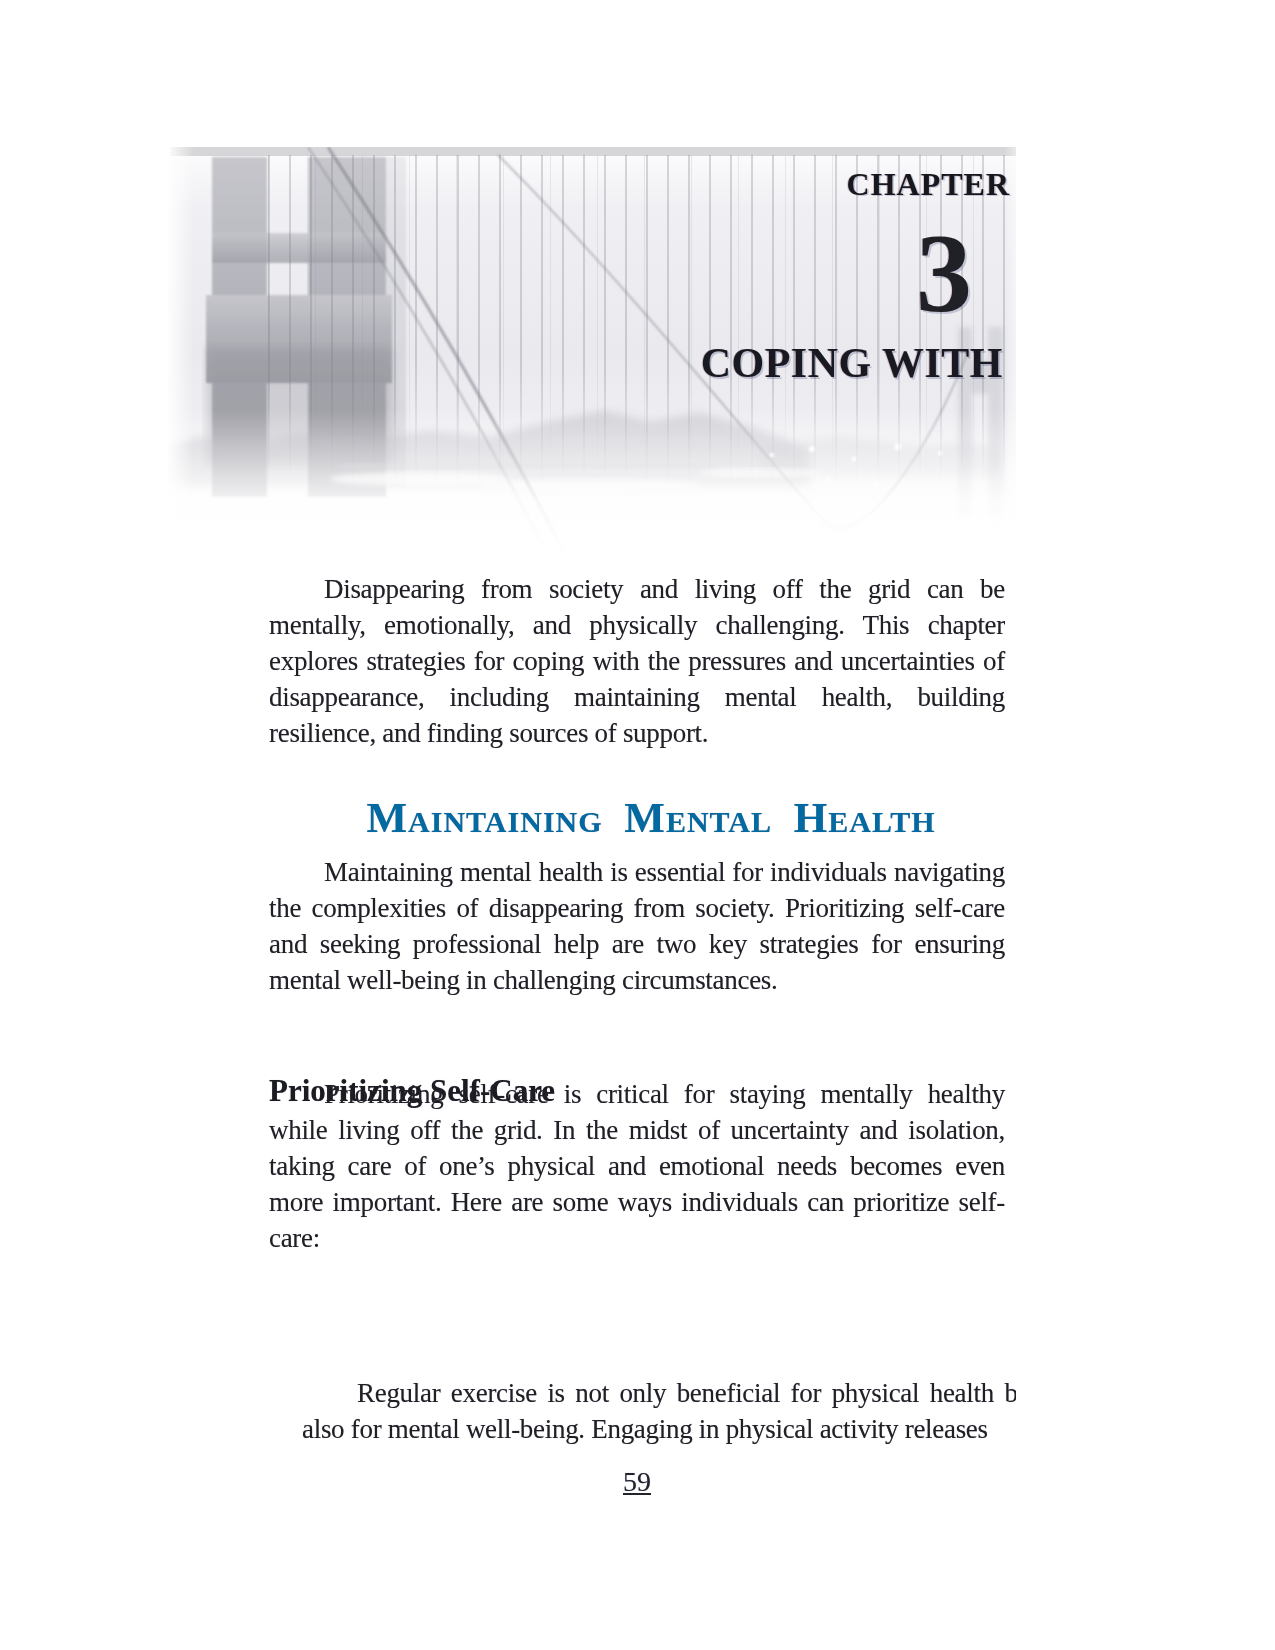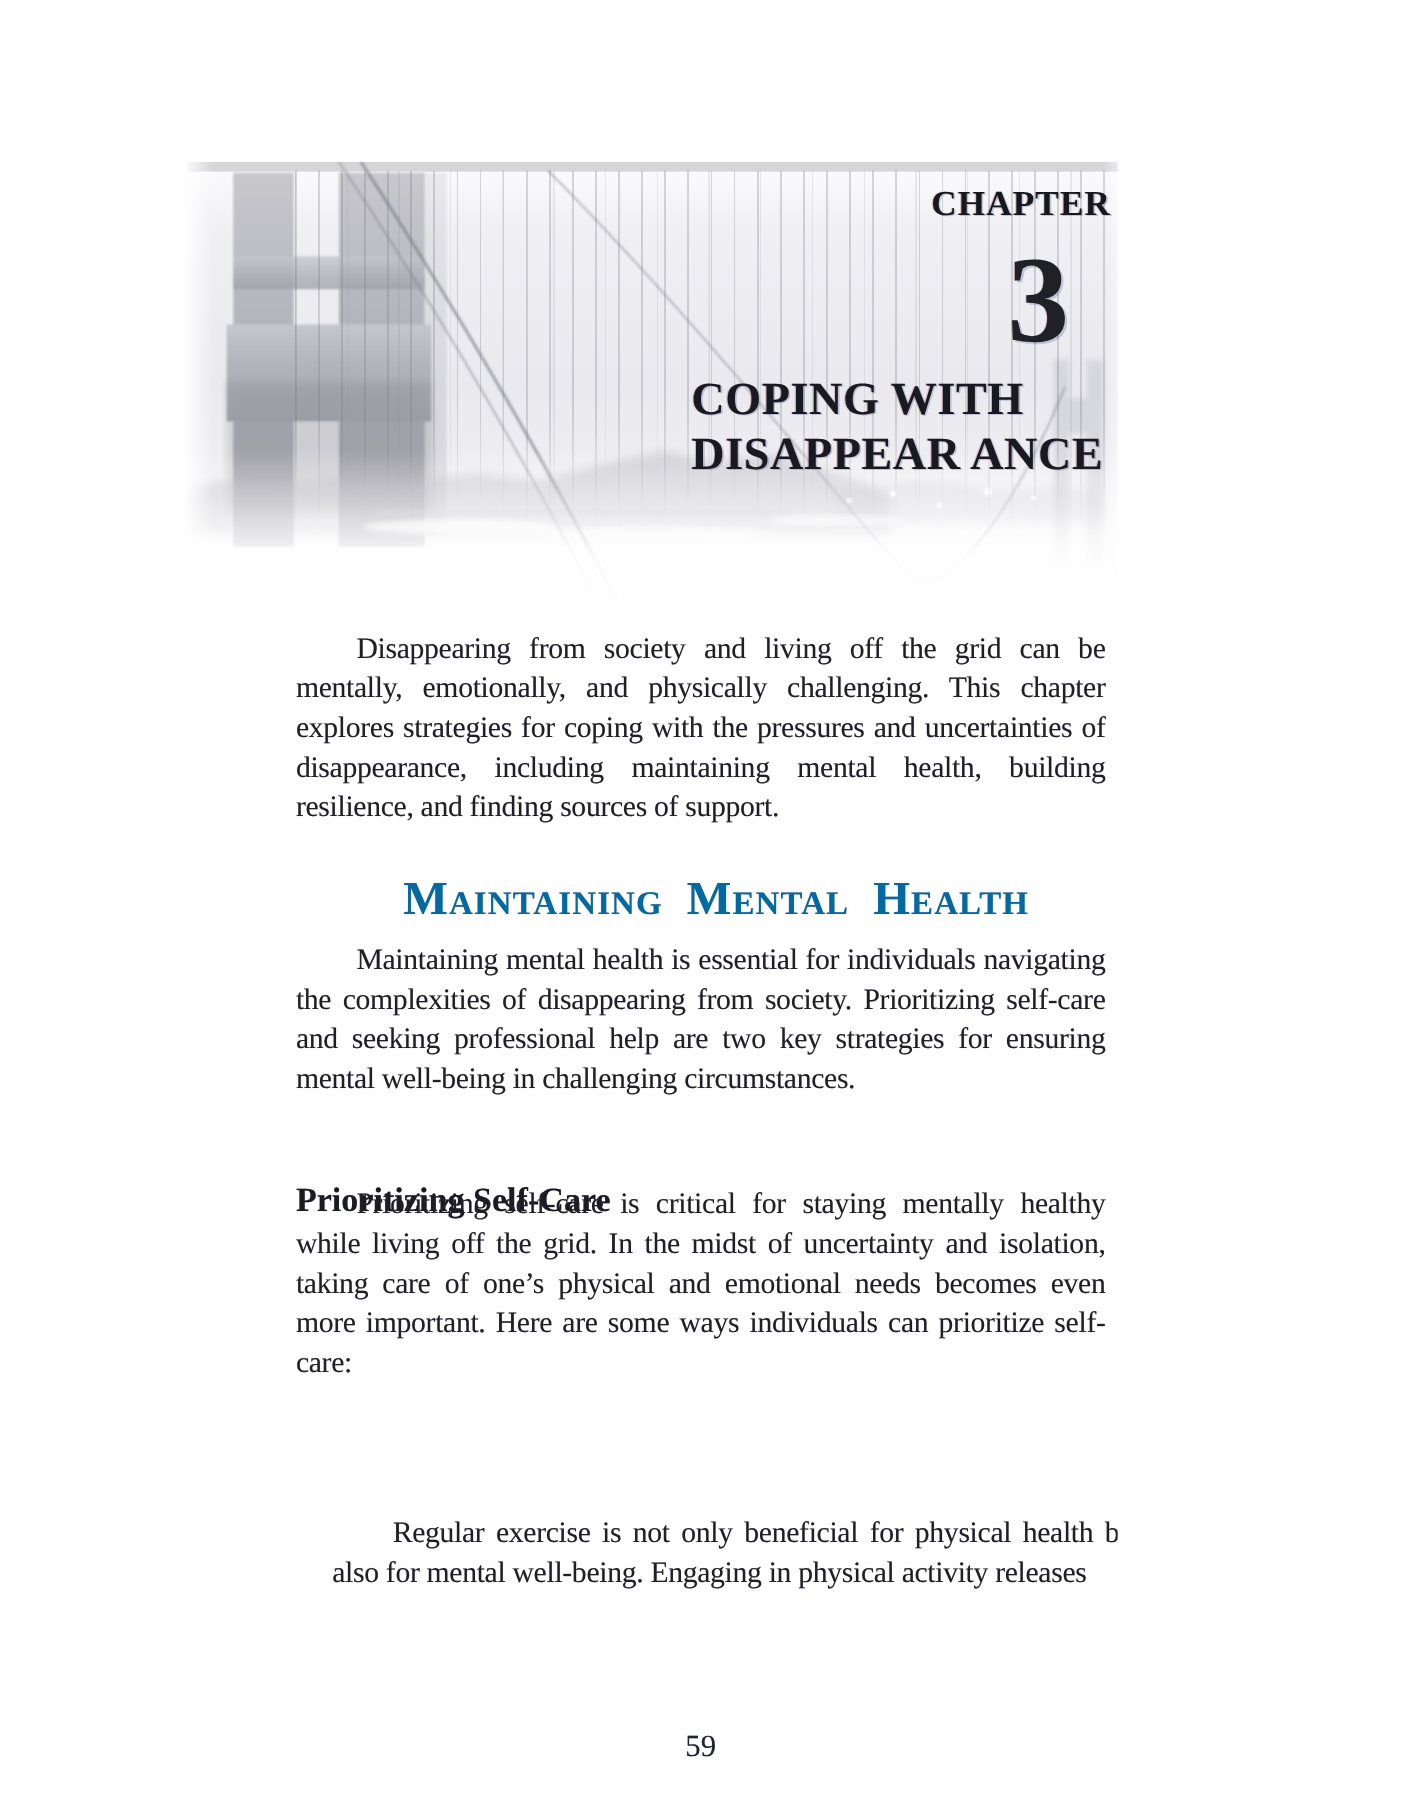--- a/index.html
+++ b/index.html
@@ -79,23 +79,24 @@
     color:#0369a1;margin:14px;
     text-shadow:0 0 .8px rgba(70,50,95,.5);
   }
   .h-sub{
     font-size:31px;line-height:36px;font-weight:bold;margin:0;
     color:#1b1b22;text-shadow:0 0 .7px rgba(70,50,95,.5);
   }
   .hs1{top:1073px;}
   .hs2{top:1317px;}
   .pageno{
-    top:1572px;text-align:center;
+    top:1466px;text-align:center;
     font-size:28px;line-height:32px;margin:0;color:#23232b;
     text-shadow:0 0 .8px rgba(60,70,140,.5);
+    text-decoration:underline;
   }
 </style>
 </head>
 <body>
 
 <div class="page">
 
   <div class="art">
     <svg width="870" height="410" viewBox="0 0 870 410" aria-label="foggy suspension bridge">
       <defs>
@@ -167,21 +168,20 @@
     <div class="suspenders"></div>
     <div class="fade-bottom"></div>
     <div class="fade-left"></div>
     <div class="fade-right"></div>
 
     <div class="hdr-text">
       <div class="kicker">CHAPTER</div>
       <div class="chapnum">3</div>
       <div class="chaptitle">
         <div>COPING WITH</div>
-        <div>DISAPPEAR ANCE</div>
       </div>
     </div>
   </div>
 
   <p class="col body-par p1">Disappearing from society and living off the grid can be mentally, emotionally, and physically challenging. This chapter explores strategies for coping with the pressures and uncertainties of disappearance, including maintaining mental health, building resilience, and finding sources of support.</p>
 
   <h1 class="col h-main">Maintaining Mental Health</h1>
 
   <p class="col body-par p2">Maintaining mental health is essential for individuals navigating the complexities of disappearing from society. Prioritizing self-care and seeking professional help are two key strategies for ensuring mental well-being in challenging circumstances.</p>
 

